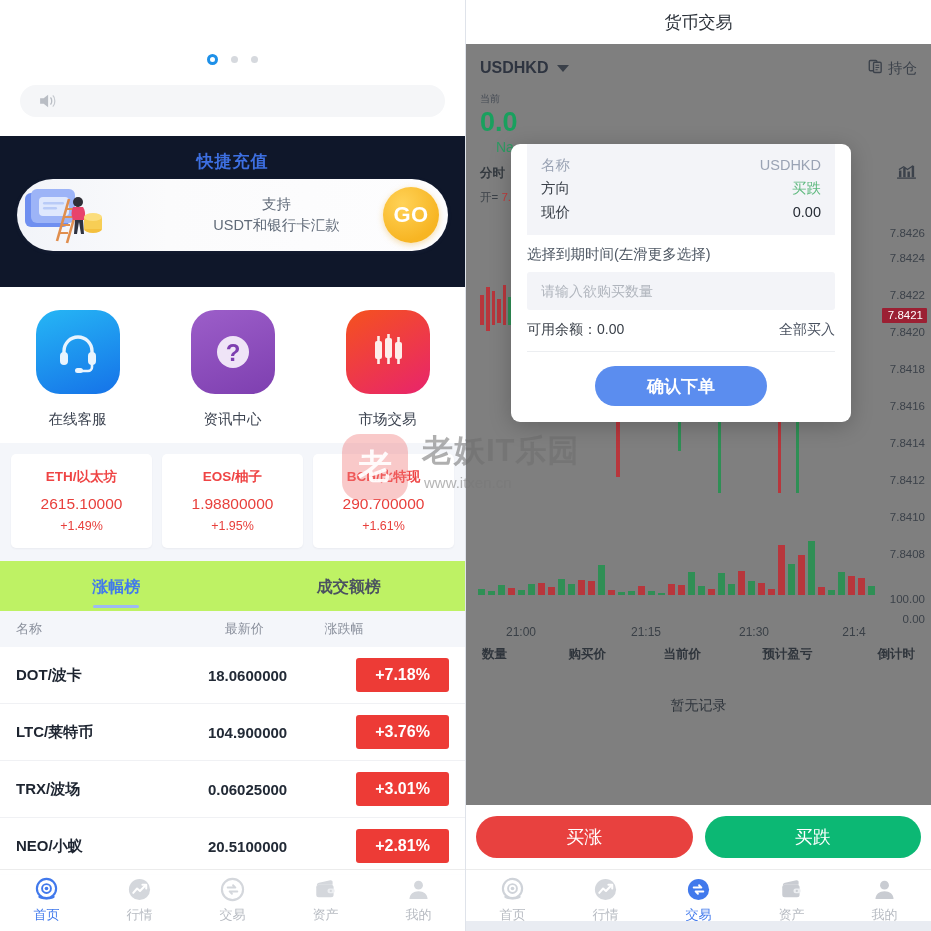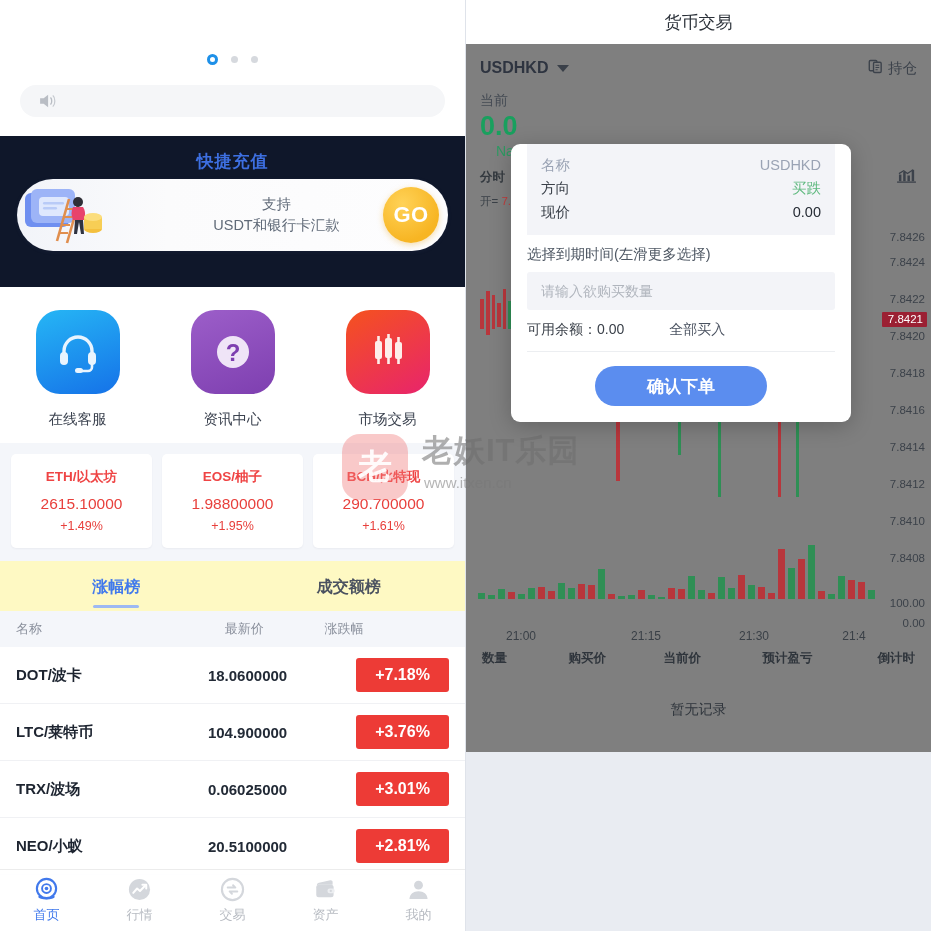--- a/index.html
+++ b/index.html
@@ -96,21 +96,21 @@
   .ticker {
     flex: 1; background: #fff; border-radius: 5px;
     padding: 14px 2px 15px 2px; text-align: center;
     box-shadow: 0 1px 2px rgba(30,40,70,.05);
   }
   .t-name { font-size: 13.5px; font-weight: 700; color: #ef4444; margin-bottom: 9px; }
   .t-price { font-size: 15.5px; color: #e8403c; margin-bottom: 6px; }
   .t-chg { font-size: 12.5px; color: #e8403c; }
 
   
-  .rank-tabs { display: flex; background: #fef9c3; }
+  .rank-tabs { display: flex; background: #bef264; }
   .rank-tab {
     flex: 1; text-align: center; padding: 16px 0 13px 0;
     font-size: 16px; color: #4b5260; font-weight: 700;
     position: relative;
   }
   .rank-tab.active { color: #4179ec; }
   .rank-tab.active::after {
     content: ""; position: absolute; left: 50%; transform: translateX(-50%);
     bottom: 3px; width: 46px; height: 3px; border-radius: 2px; background: #9db9f3;
   }
@@ -145,21 +145,21 @@
   .tab-item {
     flex: 1; display: flex; flex-direction: column;
     align-items: center; justify-content: center; gap: 4px;
   }
   .tab-ico { width: 25px; height: 25px; display: block; }
   .tab-txt { font-size: 13px; color: #b7bbc2; }
   .tab-item.active .tab-txt { color: #4179ec; }
 
   
   .right-phone {
-    position: relative; width: 465px; height: 752px;
+    position: relative; width: 465px; height: 921px;
     background: #eab308; overflow: hidden;
   }
   .r-header {
     height: 44px; background: #fff;
     display: flex; align-items: center; justify-content: center;
     font-size: 17px; color: #2a3038; font-weight: 400;
   }
   .r-body {
     position: relative;
     height: 887px;
@@ -168,21 +168,21 @@
   }
   .sym-bar {
     display: flex; align-items: center; justify-content: space-between;
     padding: 14px 14px 10px 14px;
   }
   .sym-left { display: flex; align-items: center; gap: 9px; font-size: 16px; font-weight: 700; color: #2e3440; }
   .caret { width: 0; height: 0; border-left: 6px solid transparent; border-right: 6px solid transparent; border-top: 7px solid #3a4049; }
   .sym-right { display: flex; align-items: center; gap: 3px; font-size: 14.5px; color: #3c424b; }
 
   .price-block { padding: 4px 14px 0 14px; }
-  .price-label { font-size: 14px; color: #454b54; margin-bottom: 2px; }
+  .price-label { font-size: 10px; color: #454b54; margin-bottom: 2px; }
   .price-big { font-size: 27px; font-weight: 700; color: #19a05e; line-height: 1.05; }
   .price-sub { font-size: 14px; color: #2f9a63; margin-top: 3px; padding-left: 16px; }
 
   .chart-tools {
     display: flex; align-items: center; justify-content: space-between;
     padding: 8px 14px 0 14px;
   }
   .chart-tab { font-size: 12.5px; font-weight: 700; color: #33393f; }
 
   .ohlc { padding: 6px 0 0 14px; font-size: 11.5px; color: #3a4047; }
@@ -281,24 +281,23 @@
   .m-sec-title.bold { font-weight: 700; color: #3a424e; padding-top: 9px; }
   .m-input {
     width: 100%; height: 38px; background: #f3f4f8;
     border: none; border-radius: 3px;
     padding: 0 14px; font-size: 14px; color: #2c323a;
     font-family: "Liberation Sans", sans-serif;
     margin-top: 6px;
   }
   .m-input::placeholder { color: #b0b5bd; }
   .m-foot {
-    display: flex; align-items: center;
+    display: flex; justify-content: space-between; align-items: center;
     font-size: 14px; padding: 11px 0 12px 0;
     border-bottom: 1px solid #eceef1;
-    gap: 45px;
   }
   .m-bal { color: #3a4049; }
   .m-all { color: #4a5260; }
   .m-submit-wrap { padding: 14px 0 16px 0; display: flex; justify-content: center; }
   .m-submit {
     width: 172px; height: 40px; border-radius: 20px;
     background: #5b8def; color: #fff;
     font-size: 17px; font-weight: 700;
     display: flex; align-items: center; justify-content: center;
     border: none; font-family: "Liberation Sans", sans-serif;

